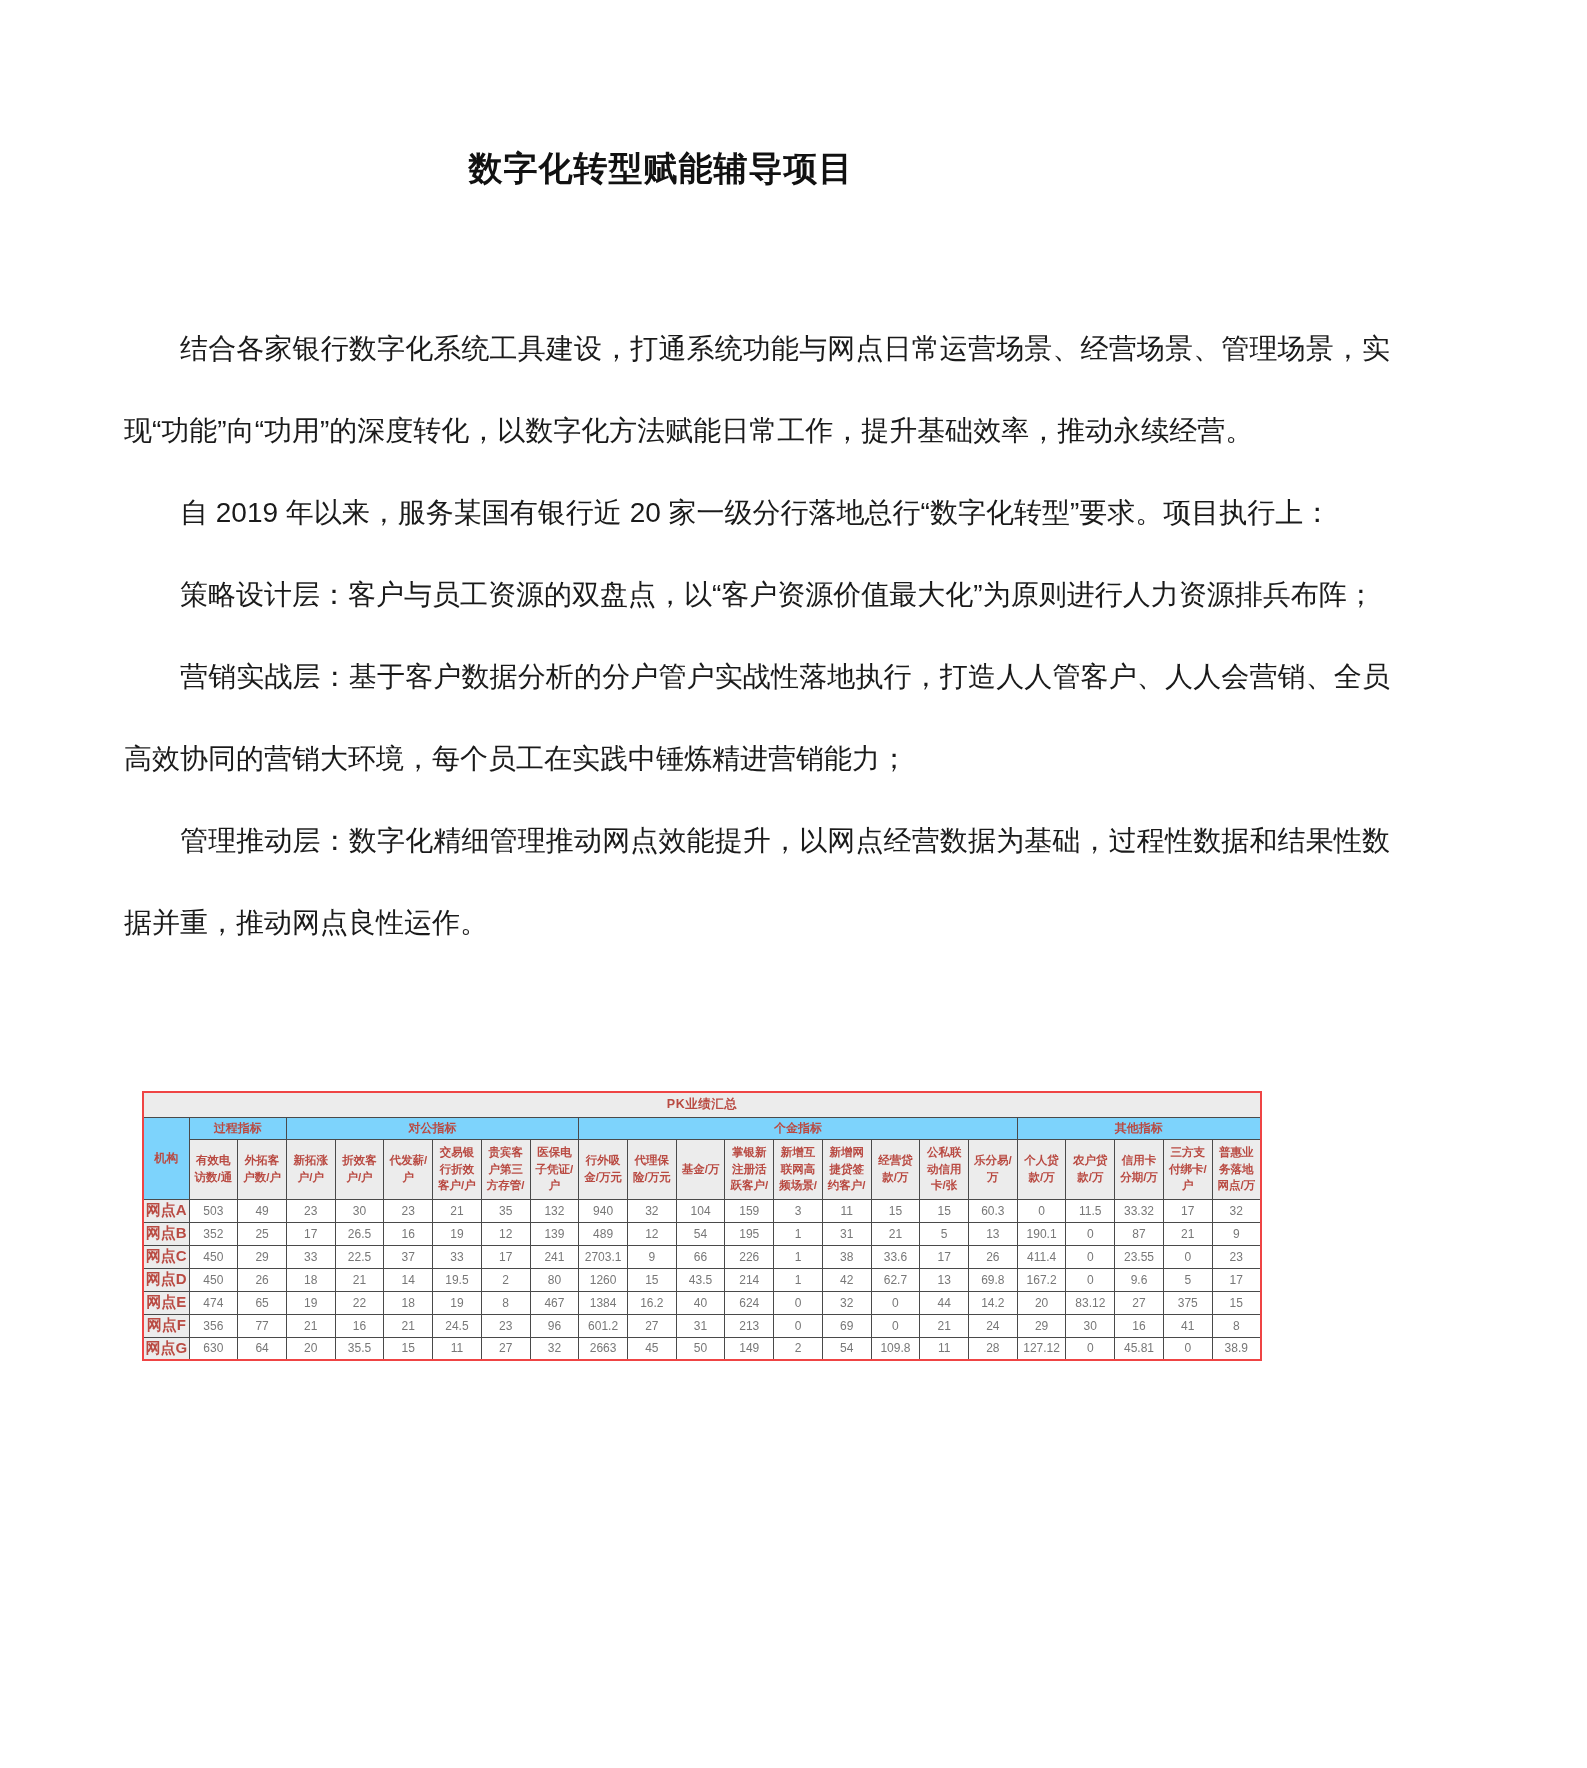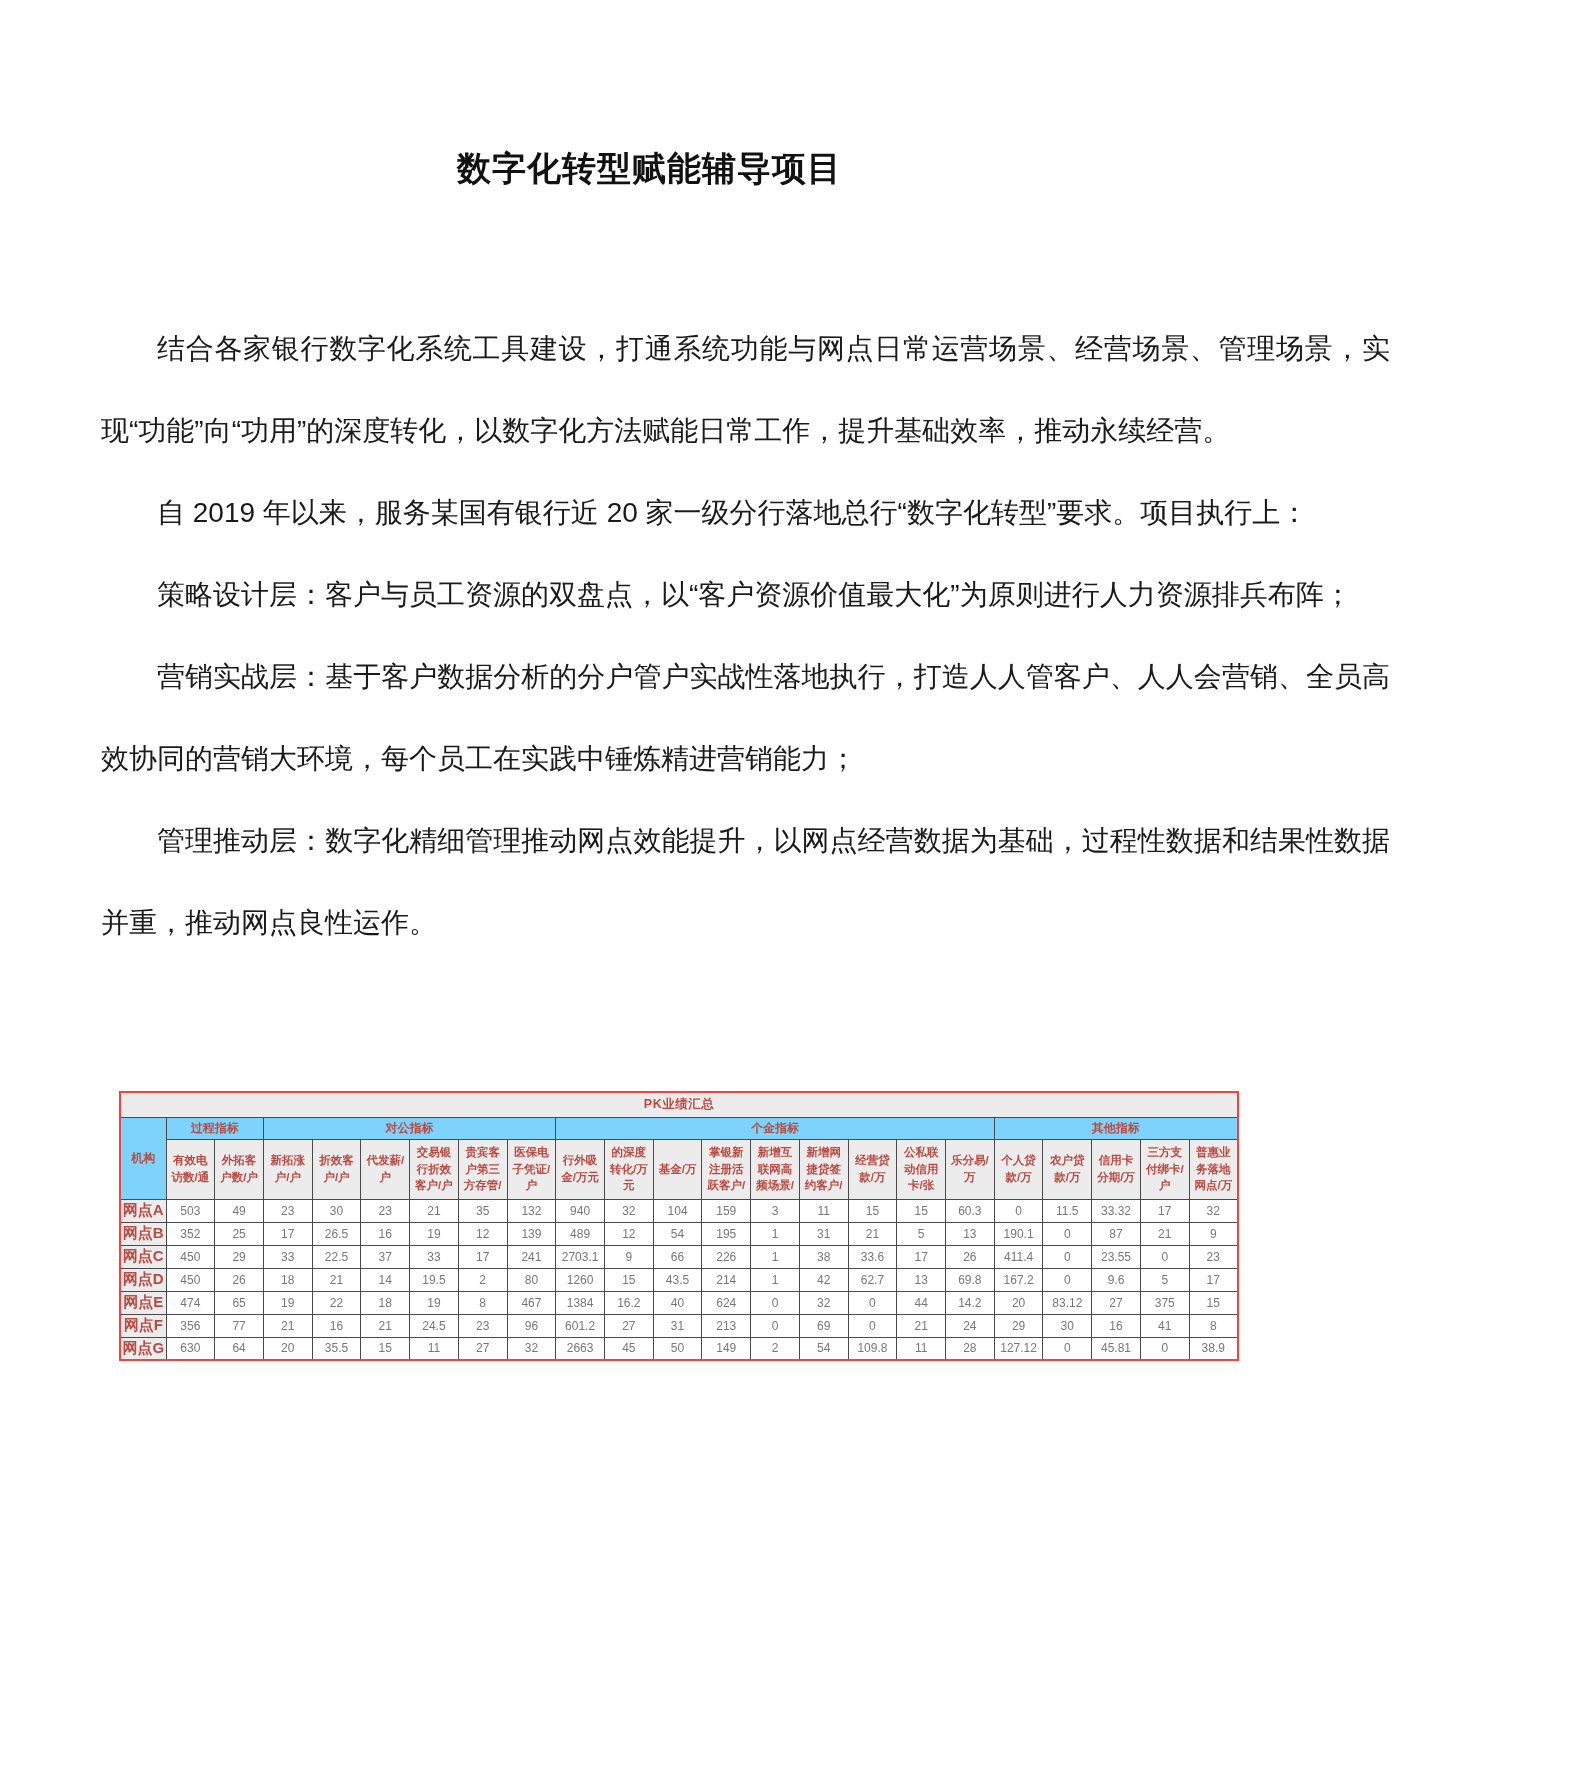--- a/index.html
+++ b/index.html
@@ -2,21 +2,21 @@
 <html><head>
 <meta charset="utf-8">
 <style>
   * { box-sizing: border-box; margin: 0; padding: 0; }
   html, body { background: #ffffff; }
   body {
     width: 1587px; height: 1768px;
     font-family: "Liberation Sans", "DejaVu Sans", sans-serif;
     overflow: hidden;
   }
-  .page { padding: 148px 197px 0 89px; }
+  .page { padding: 148px 197px 0 112px; }
 
   h1.doc-title {
     font-size: 34px; line-height: 41px; font-weight: 700;
     color: #111111; text-align: center; letter-spacing: 1px;
     margin-right: 180px;
   }
 
   .paras { margin-top: 119px; }
   .paras p {
     font-size: 28px; line-height: 82px; color: #1a1a1a;
@@ -114,21 +114,21 @@
           <tr>
             <th class="colhead">有效电访数/通</th>
             <th class="colhead">外拓客户数/户</th>
             <th class="colhead">新拓涨户/户</th>
             <th class="colhead">折效客户/户</th>
             <th class="colhead">代发薪/户</th>
             <th class="colhead">交易银行折效客户/户</th>
             <th class="colhead">贵宾客户第三方存管/</th>
             <th class="colhead">医保电子凭证/户</th>
             <th class="colhead">行外吸金/万元</th>
-            <th class="colhead">的深度转化/万元</th>
+            <th class="colhead">代理保险/万元</th>
             <th class="colhead">基金/万</th>
             <th class="colhead">掌银新注册活跃客户/</th>
             <th class="colhead">新增互联网高频场景/</th>
             <th class="colhead">新增网捷贷签约客户/</th>
             <th class="colhead">经营贷款/万</th>
             <th class="colhead">公私联动信用卡/张</th>
             <th class="colhead">乐分易/万</th>
             <th class="colhead">个人贷款/万</th>
             <th class="colhead">农户贷款/万</th>
             <th class="colhead">信用卡分期/万</th>

